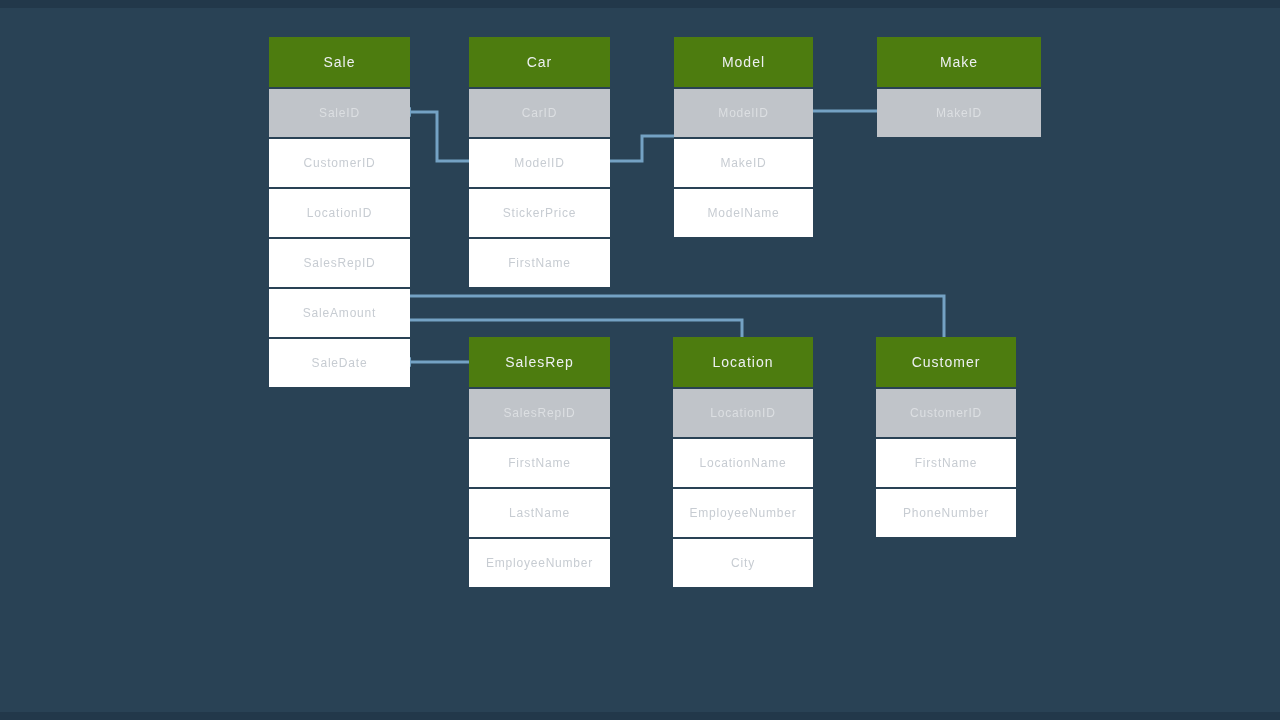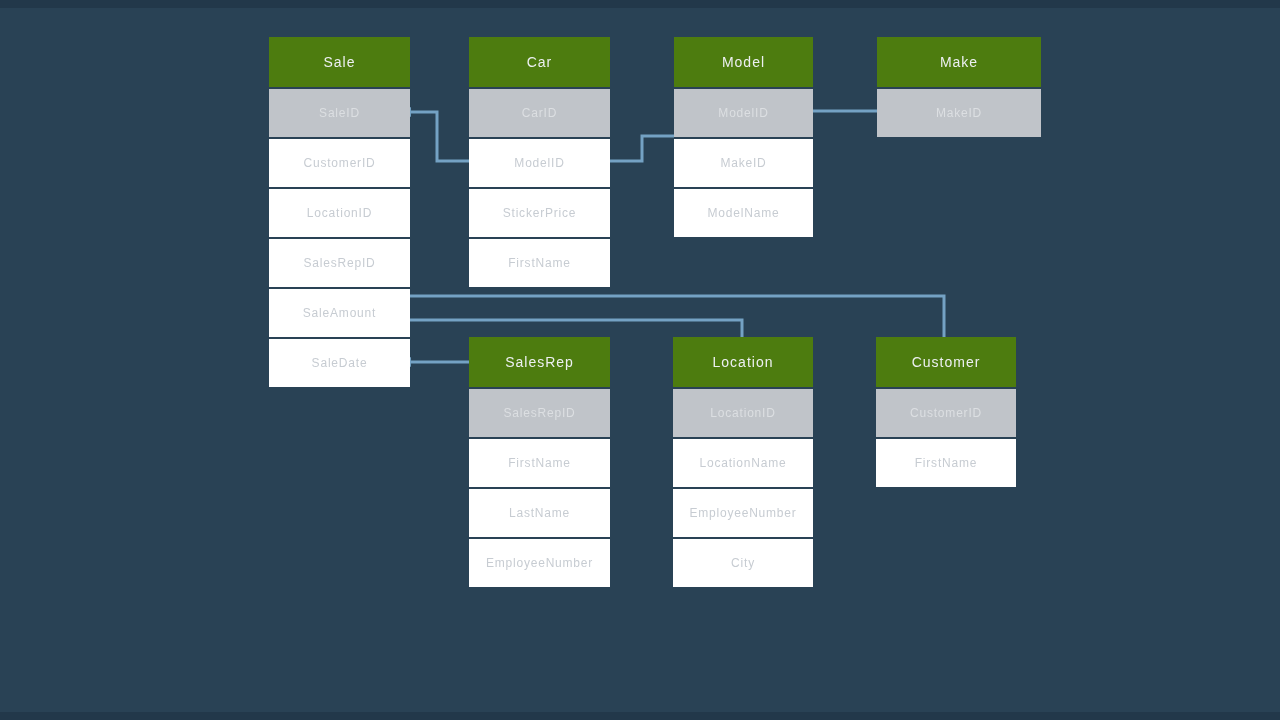--- a/index.html
+++ b/index.html
@@ -107,13 +107,14 @@
   <div class="t-row key">LocationID</div>
   <div class="t-row">LocationName</div>
   <div class="t-row">EmployeeNumber</div>
   <div class="t-row">City</div>
 </div>
 
 <div class="db-table" style="left:876px;top:337px;width:140px">
   <div class="t-header">Customer</div>
   <div class="t-row key">CustomerID</div>
   <div class="t-row">FirstName</div>
+  <div class="t-row">PhoneNumber</div>
 </div>
 
 </body></html>

